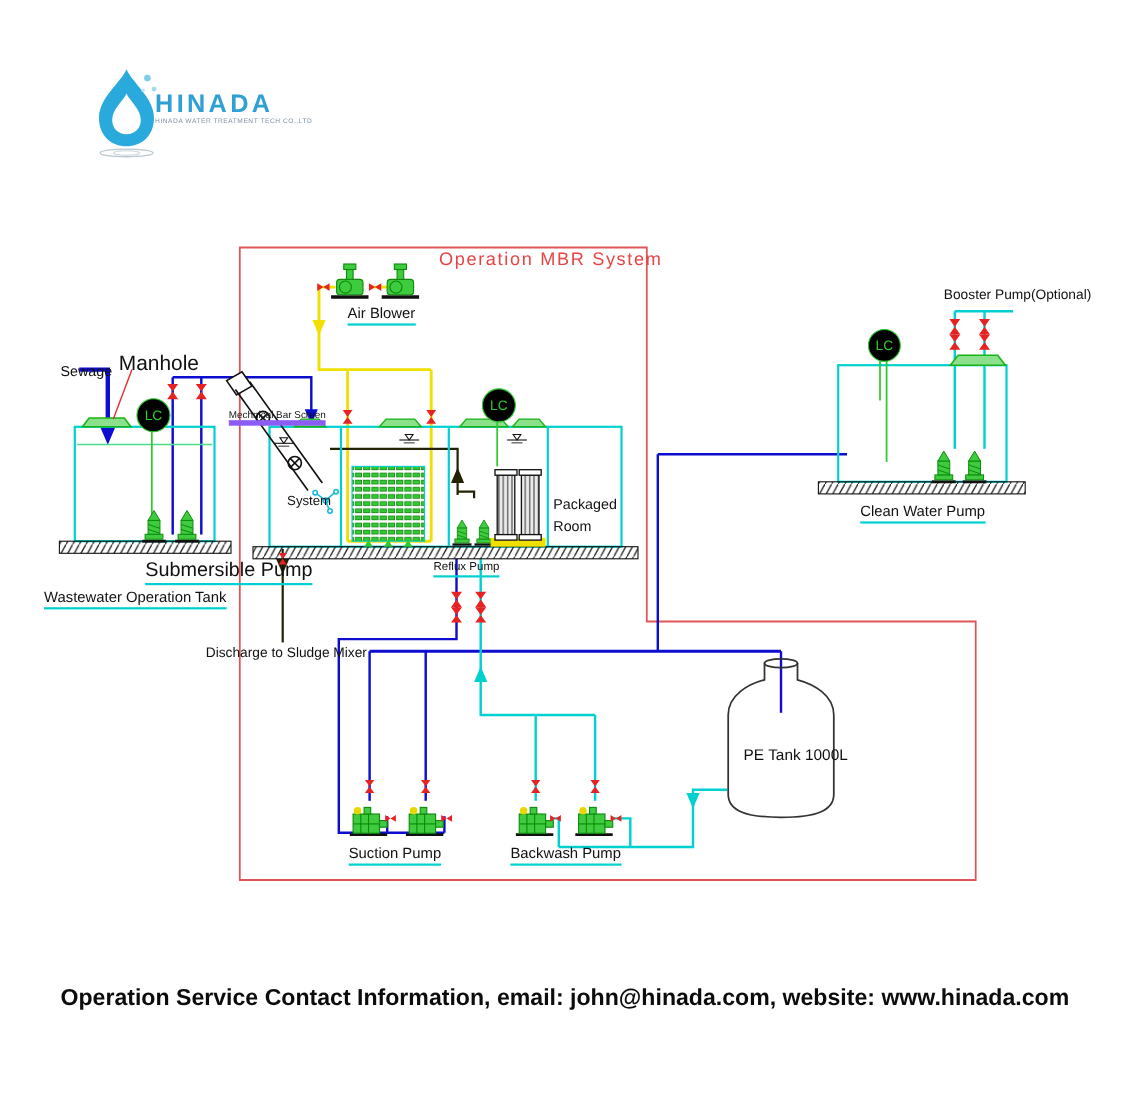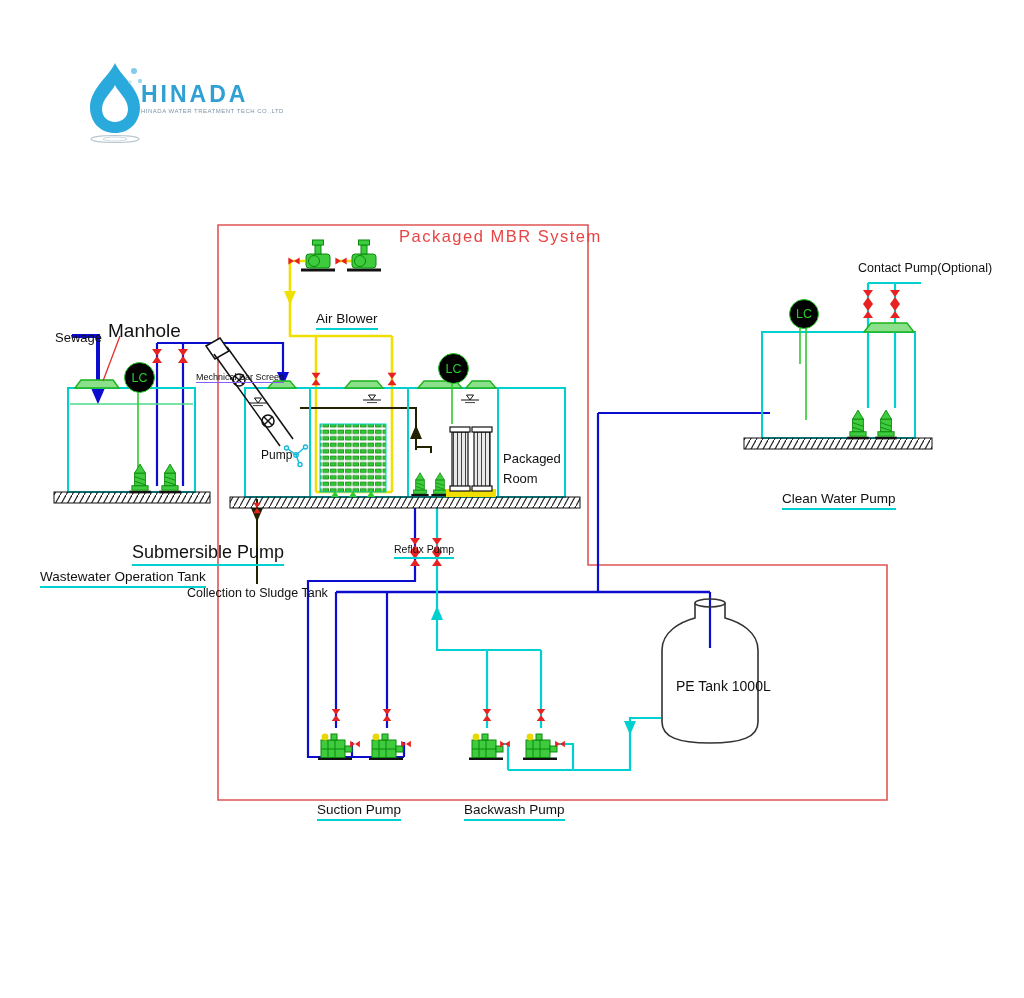--- a/index.html
+++ b/index.html
@@ -1,30 +1,30 @@
 <!DOCTYPE html>
 <html><head>
 <meta charset="utf-8">
 <style>
   html,body{margin:0;padding:0;background:#fff;}
   .canvas{position:relative;width:1024px;height:998px;background:#fff;overflow:hidden;
           font-family:"Liberation Sans",sans-serif;color:#111;border-radius:24px;}
   .art{position:absolute;left:0;top:0;}
   .lbl{position:absolute;white-space:nowrap;font-size:13px;color:#111;line-height:1.15;}
-  .u{border-bottom:2.5px solid #00d0d0;padding-bottom:1.5px;display:inline-block;margin-top:34px;}
+  .u{border-bottom:2.5px solid #00d0d0;padding-bottom:1.5px;display:inline-block;}
   .red{color:#e84444;}
   .lc{position:absolute;border:1.7px solid #2ecb2e;color:#2ecb2e;border-radius:50%;
       display:flex;align-items:center;justify-content:center;font-size:12.5px;background:#000000;}
   .brand{position:absolute;left:141px;top:81px;font-size:23px;font-weight:600;
          letter-spacing:3px;color:#2fa0d4;}
   .brand-sub{position:absolute;left:141px;top:108px;font-size:6px;letter-spacing:.5px;color:#7e93a6;}
   .title{position:absolute;left:266px;top:72px;font-size:38px;font-weight:700;color:#0c0c0c;letter-spacing:.5px;}
   .footer{position:absolute;left:55px;top:896px;font-size:21px;font-weight:700;color:#0c0c0c;}
   .eqroom{width:76px;white-space:normal;line-height:1.5;}
-  .bs{font-size:9px;border-bottom:1px solid #8b5cf6;}
+  .bs{font-size:9px;border-bottom:5px solid #8b5cf6;margin-left:12px;}
 </style>
 </head>
 <body>
 
 <div class="canvas">
 
   <svg class="art" width="1024" height="998" viewBox="0 0 1024 998">
     <defs>
       <pattern id="hatch" patternUnits="userSpaceOnUse" width="6" height="11">
         <path d="M0,11 L6,0" stroke="#222" stroke-width="1.2" fill="none"></path>
@@ -259,35 +259,36 @@
     <path d="M33,30 C36,37 46,44 46,54 C46,62 40,67 33,67 C26,67 20,62 20,54 C20,44 30,37 33,30 Z" fill="#fff"></path>
     <circle cx="52" cy="16" r="3" fill="#7fccec"></circle>
     <circle cx="58" cy="26" r="2.2" fill="#9fd8ef"></circle>
     <circle cx="48" cy="27" r="1.6" fill="#b8e2f3"></circle>
     <ellipse cx="33" cy="84" rx="24" ry="3.5" fill="none" stroke="#b9c7cf" stroke-width="1.2"></ellipse>
     <ellipse cx="33" cy="84" rx="12" ry="2" fill="none" stroke="#cdd8de" stroke-width="1"></ellipse>
   </svg>
   <div class="brand">HINADA</div>
   <div class="brand-sub">HINADA WATER TREATMENT TECH CO.,LTD</div>
 
-  <div class="lbl red" style="left:399px;top:227px;font-size:16.5px;letter-spacing:1.5px">Packaged MBR System</div>
+  <div class="lbl red" style="left:399px;top:227px;font-size:16.5px;letter-spacing:1.5px">Operation MBR System</div>
 
   <div class="lbl" style="left:55px;top:331px">Sewage</div>
   <div class="lbl" style="left:108px;top:320px;font-size:19px">Manhole</div>
   <div class="lbl bs" style="left:196px;top:372px">Mechnical Bar Screen</div>
-  <div class="lbl" style="left:261px;top:449px;font-size:12px">Pump</div>
+  <div class="lbl" style="left:261px;top:449px;font-size:12px">System</div>
   <div class="lbl" style="left:316px;top:277px;font-size:13.5px"><span class="u">Air Blower</span></div>
   <div class="lbl eqroom" style="left:503px;top:449px">Packaged Room</div>
   <div class="lbl" style="left:394px;top:509px;font-size:10.5px"><span class="u" style="border-bottom-width:2px">Reflux Pump</span></div>
   <div class="lbl" style="left:132px;top:508px;font-size:18px"><span class="u">Submersible Pump</span></div>
   <div class="lbl" style="left:40px;top:535px;font-size:13.5px"><span class="u">Wastewater Operation Tank</span></div>
-  <div class="lbl" style="left:187px;top:586px;font-size:12.5px">Collection to Sludge Tank</div>
+  <div class="lbl" style="left:187px;top:586px;font-size:12.5px">Discharge to Sludge Mixer</div>
   <div class="lbl" style="left:317px;top:768px;font-size:13.5px"><span class="u">Suction Pump</span></div>
   <div class="lbl" style="left:464px;top:768px;font-size:13.5px"><span class="u">Backwash Pump</span></div>
   <div class="lbl" style="left:676px;top:678px;font-size:14px">PE Tank 1000L</div>
   <div class="lbl" style="left:782px;top:457px;font-size:13.5px"><span class="u">Clean Water Pump</span></div>
-  <div class="lbl" style="left:858px;top:261px;font-size:12.5px">Contact Pump(Optional)</div>
+  <div class="lbl" style="left:858px;top:261px;font-size:12.5px">Booster Pump(Optional)</div>
 
   <div class="lc" style="left:124px;top:362px;width:29px;height:29px">LC</div>
   <div class="lc" style="left:438px;top:353px;width:29px;height:29px">LC</div>
   <div class="lc" style="left:789px;top:299px;width:28px;height:28px">LC</div>
 
+  <div class="footer">Operation Service Contact Information, email: john@hinada.com,  website: www.hinada.com</div>
 </div>
 
 </body></html>

